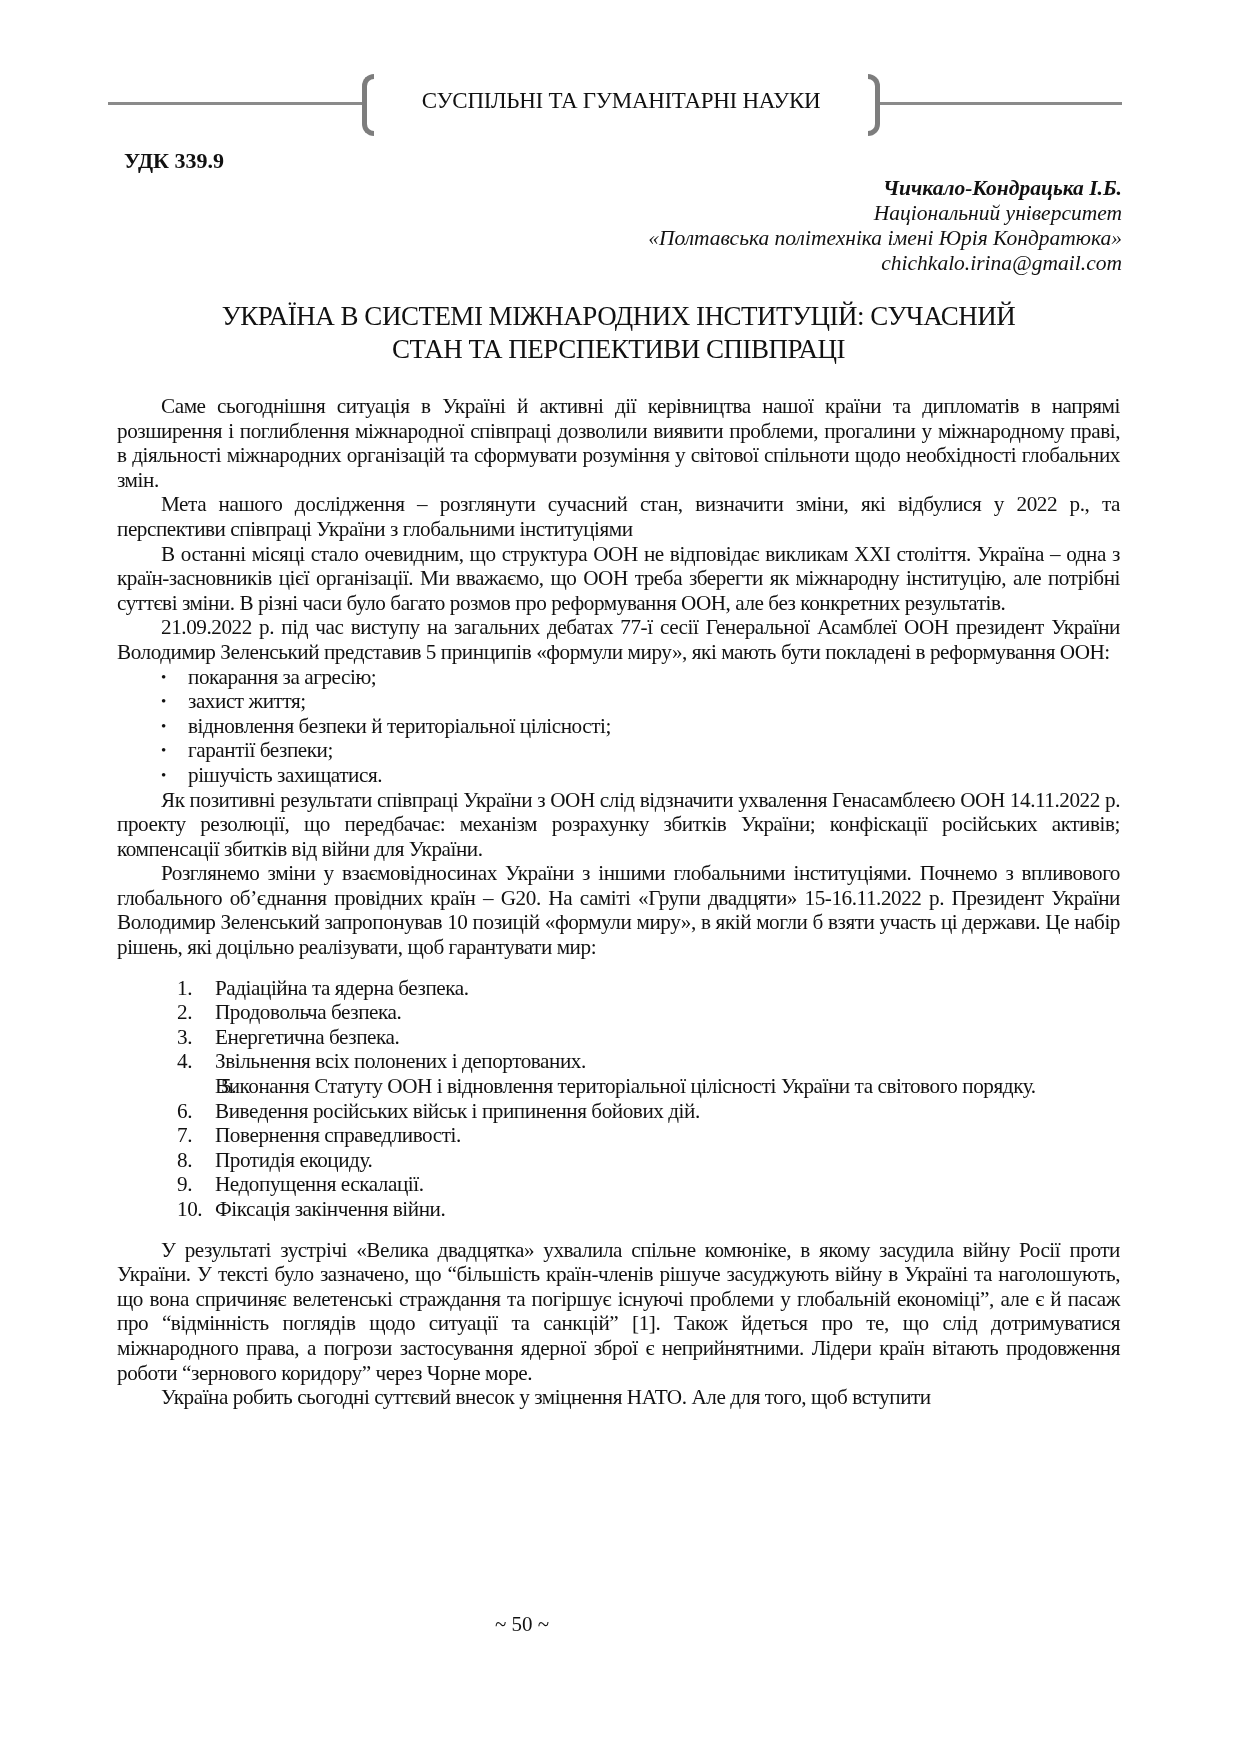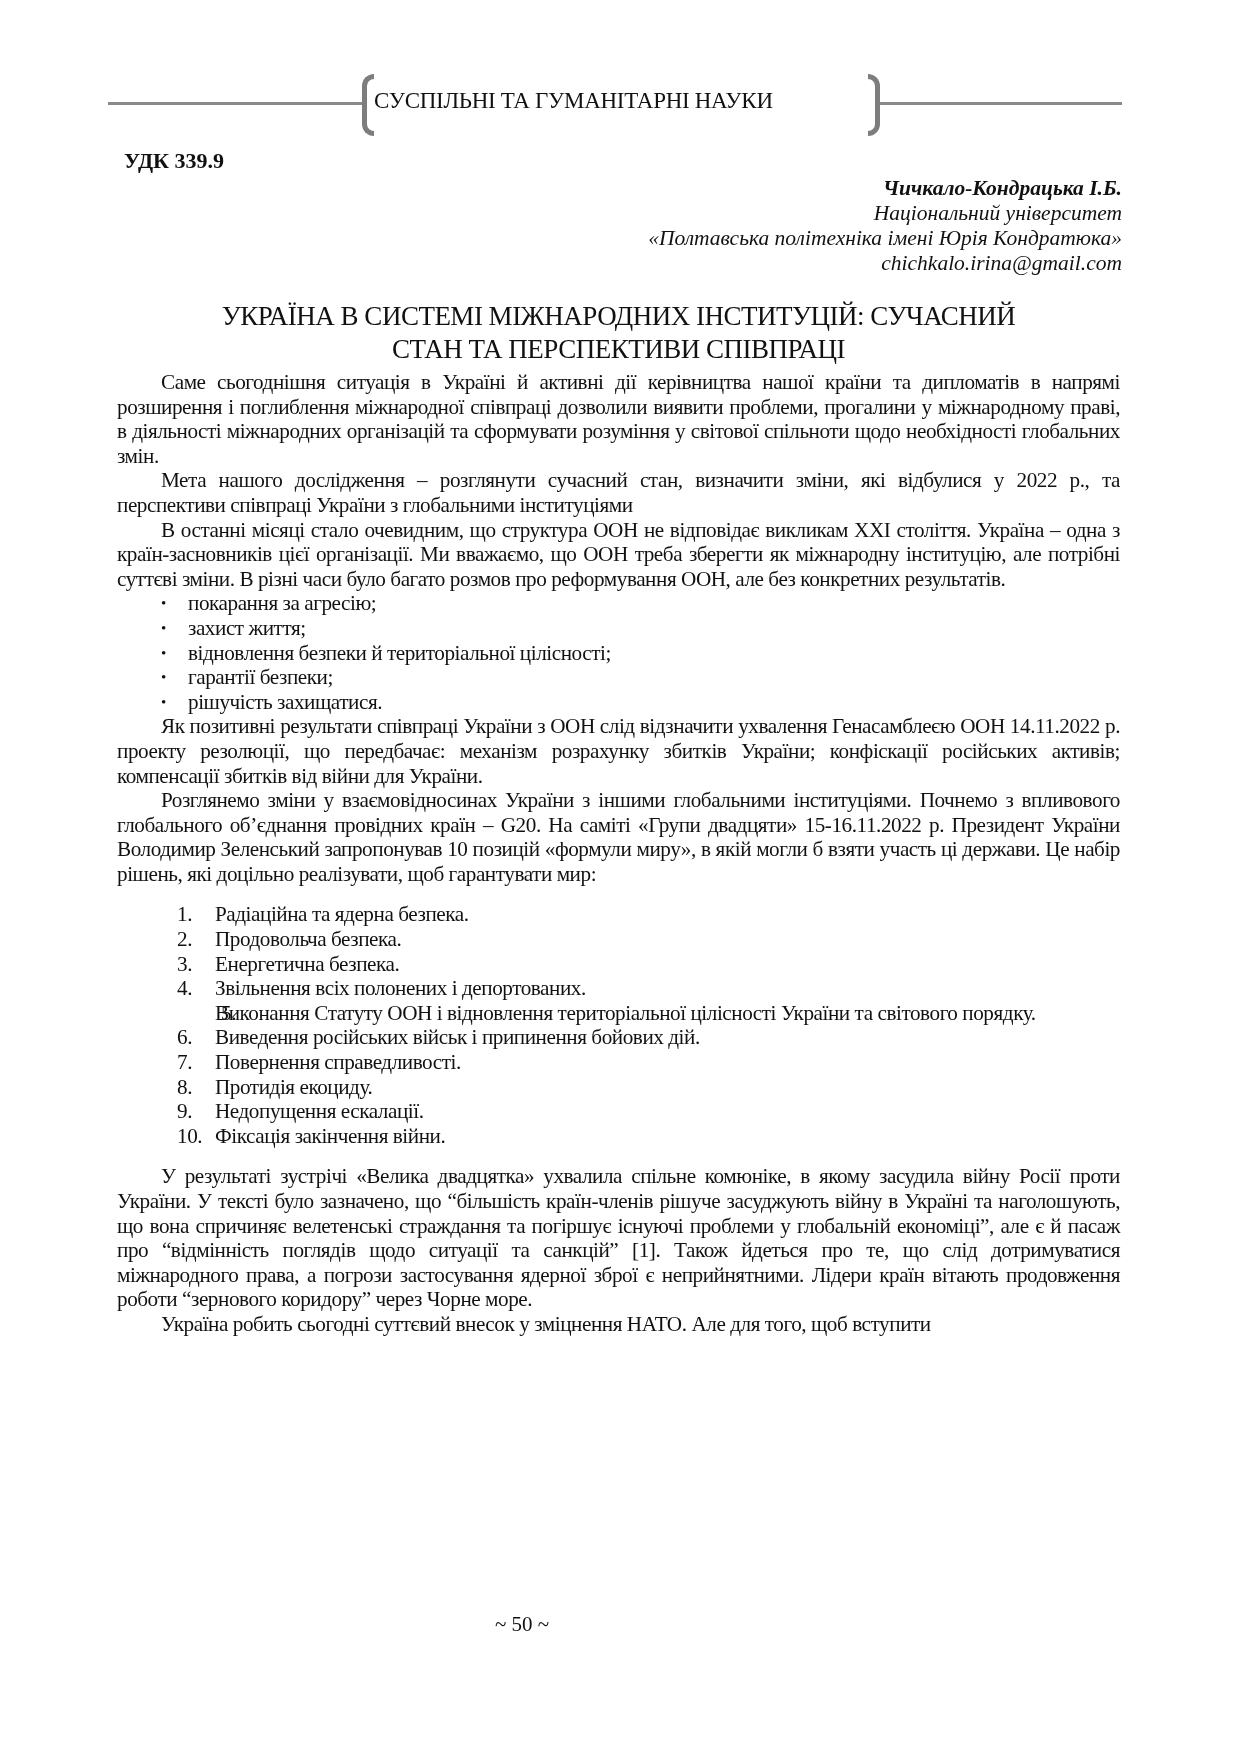--- a/index.html
+++ b/index.html
@@ -6,29 +6,29 @@
   body { width: 1240px; height: 1754px; position: relative; overflow: hidden;
          font-family: "Liberation Serif", serif; color: #111; }
   .header { position: absolute; top: 64px; left: 108px; width: 1014px; height: 78px; }
   .header .rule { position: absolute; top: 38px; height: 3px; background: #8a8a8a; }
   .header .rule.left { left: 0; width: 254px; }
   .header .rule.right { left: 772px; width: 242px; }
   .header .bracket { position: absolute; top: 10px; width: 12px; height: 62px;
          border: 5px solid #7d7d7d; box-sizing: border-box; }
   .header .bracket.left { left: 254px; border-right: none; border-radius: 12px 0 0 12px; }
   .header .bracket.right { left: 760px; border-left: none; border-radius: 0 12px 12px 0; }
-  .header .title { position: absolute; top: 24px; left: 266px; width: 494px; text-align: left;
+  .header .title { position: absolute; top: 24px; left: 266px; width: 494px; text-align: center;
          font-size: 23px; letter-spacing: -0.3px; }
   .udc { position: absolute; top: 148px; left: 124px; font-weight: bold; font-size: 22px; }
   .author-block { position: absolute; top: 176px; right: 118px; text-align: right;
          font-style: italic; font-size: 21.5px; line-height: 25px; }
   .author-block .name { font-weight: bold; }
   .paper-title { position: absolute; top: 300px; left: 117px; width: 1003px; text-align: center;
          font-weight: normal; font-size: 27px; line-height: 33px; letter-spacing: -0.5px; }
-  .body-text { position: absolute; top: 370px; left: 117px; width: 1003px;
+  .body-text { position: absolute; top: 394px; left: 117px; width: 1003px;
          font-size: 21.2px; line-height: 24.6px; letter-spacing: -0.45px; }
   .body-text p { margin: 0; text-align: justify; text-indent: 44px; }
   .body-text ul { margin: 0; padding: 0 0 0 44px; list-style: none; }
   .body-text ul li { position: relative; padding-left: 27px; }
   .body-text ul li .bullet { position: absolute; left: 0; top: 0; font-size: 15px; }
   .body-text ol { margin: 16px; padding: 0; list-style: none; }
   .body-text ol li { padding-left: 44px; text-align: justify; }
   .body-text ol li .num { display: inline-block; width: 38px; }
   .body-text ol li.wrap { padding-left: 0; text-indent: 44px; }
   .page-num { position: absolute; top: 1612px; left: 0; width: 1044px; text-align: center; font-size: 21px; }
@@ -55,20 +55,21 @@
 
 <div class="paper-title">
   <div>УКРАЇНА В СИСТЕМІ МІЖНАРОДНИХ ІНСТИТУЦІЙ: СУЧАСНИЙ</div>
   <div>СТАН ТА ПЕРСПЕКТИВИ СПІВПРАЦІ</div>
 </div>
 
 <div class="body-text">
   <p>Саме сьогоднішня ситуація в Україні й активні дії керівництва нашої країни та дипломатів в напрямі розширення і поглиблення міжнародної співпраці дозволили виявити проблеми, прогалини у міжнародному праві, в діяльності міжнародних організацій та сформувати розуміння у світової спільноти щодо необхідності глобальних змін.</p>
   <p>Мета нашого дослідження – розглянути сучасний стан, визначити зміни, які відбулися у 2022 р., та перспективи співпраці України з глобальними інституціями</p>
   <p>В останні місяці стало очевидним, що структура ООН не відповідає викликам XXI століття. Україна – одна з країн-засновників цієї організації. Ми вважаємо, що ООН треба зберегти як міжнародну інституцію, але потрібні суттєві зміни. В різні часи було багато розмов про реформування ООН, але без конкретних результатів.</p>
+  <p>21.09.2022 р. під час виступу на загальних дебатах 77-ї сесії Генеральної Асамблеї ООН президент України Володимир Зеленський представив 5 принципів «формули миру», які мають бути покладені в реформування ООН:</p>
 
   <ul>
     <li><span class="bullet">•</span><span>покарання за агресію;</span></li>
     <li><span class="bullet">•</span><span>захист життя;</span></li>
     <li><span class="bullet">•</span><span>відновлення безпеки й територіальної цілісності;</span></li>
     <li><span class="bullet">•</span><span>гарантії безпеки;</span></li>
     <li><span class="bullet">•</span><span>рішучість захищатися.</span></li>
   </ul>
 
   <p>Як позитивні результати співпраці України з ООН слід відзначити ухвалення Генасамблеєю ООН 14.11.2022 р. проекту резолюції, що передбачає: механізм розрахунку збитків України; конфіскації російських активів; компенсації збитків від війни для України.</p>

